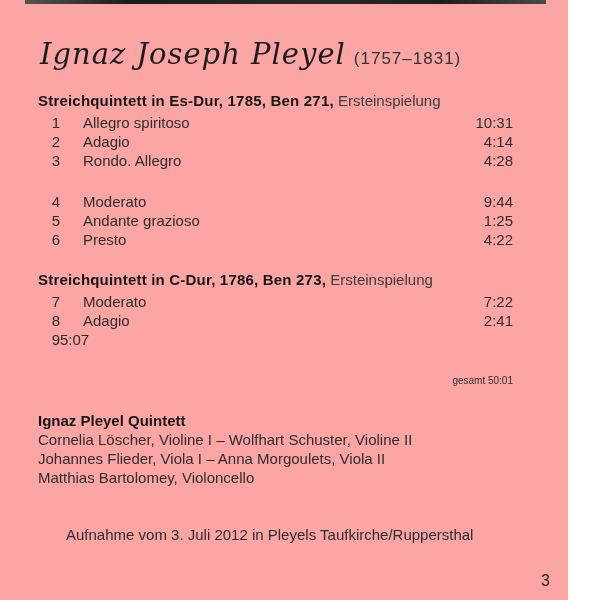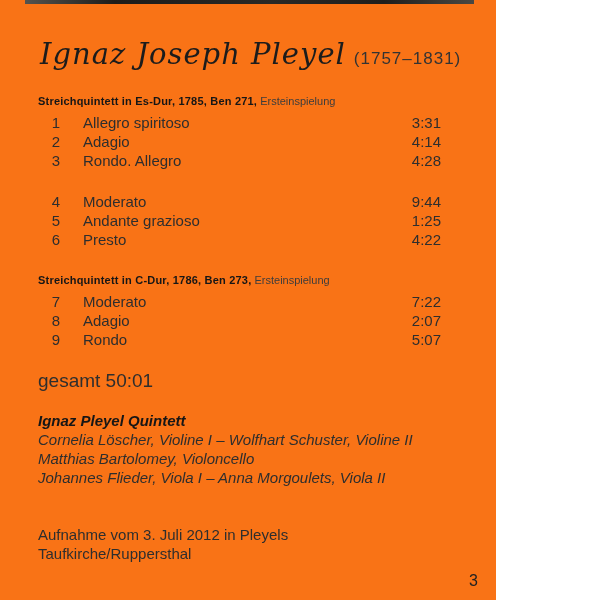--- a/index.html
+++ b/index.html
@@ -1,20 +1,20 @@
 <!DOCTYPE html>
 <html><head>
 <meta charset="utf-8">
 <style>
   html, body { margin: 0; padding: 0; background: #ffffff; }
   .page {
     position: relative;
-    width: 496px;
+    width: 568px;
     height: 600px;
-    background: #f97316;
+    background: #fca5a5;
     overflow: hidden;
     font-family: "Liberation Sans", sans-serif;
     color: #2b2b2b;
   }
   .photo-edge {
     position: absolute;
     top: 0;
     left: 25px;
     right: 22px;
     height: 4px;
@@ -43,21 +43,21 @@
   .composer-dates {
     font-size: 17px;
     color: #333333;
     margin-left: 8px;
     letter-spacing: 1px;
     font-weight: 400;
   }
   .section { margin-top: 22px; }
   .section.first { margin-top: 10px; }
   .section-heading {
-    font-size: 11px;
+    font-size: 15px;
     line-height: 18px;
     margin-bottom: 3px;
     white-space: nowrap;
     margin-top: 20px;
   }
   .heading-main { font-weight: 700; color: #161616; letter-spacing: 0.2px; }
   .heading-light { font-weight: 400; color: #3d3d3d; }
   .track {
     display: flex;
     align-items: baseline;
@@ -74,41 +74,43 @@
   .track .ttl {
     margin-left: 23px;
     flex: 1 1 auto;
   }
   .track .time {
     flex: 0 0 auto;
     text-align: right;
   }
   .total-row {
     margin-top: 22px;
-    font-size: 19px;
-    line-height: 19px;
-    color: #2e2e2e;
-  }
-  .ensemble { margin-top: 21px; font-style: italic; }
+    font-size: 10px;
+    line-height: 19px;
+    text-align: right;
+    color: #2e2e2e;
+  }
+  .ensemble { margin-top: 21px; }
   .ensemble-name {
     font-size: 15px;
     line-height: 19px;
     font-weight: 700;
     color: #161616;
   }
   .ensemble-member {
     font-size: 15px;
     line-height: 19px;
     color: #2e2e2e;
   }
   .recording-note {
     margin-top: 38px;
     font-size: 15px;
     line-height: 19px;
     color: #2e2e2e;
+    margin-left: 28px;
   }
   .page-number {
     position: absolute;
     right: 18px;
     bottom: 10px;
     font-size: 16px;
     line-height: 19px;
     color: #222222;
   }
 </style>
@@ -126,21 +128,21 @@
     </div>
 
     <div class="section first">
       <div class="section-heading">
         <span class="heading-main">Streichquintett in Es-Dur, 1785, Ben 271,</span>
         <span class="heading-light">Ersteinspielung</span>
       </div>
       <div class="track">
         <span class="num">1</span>
         <span class="ttl">Allegro spiritoso</span>
-        <span class="time">3:31</span>
+        <span class="time">10:31</span>
       </div>
       <div class="track">
         <span class="num">2</span>
         <span class="ttl">Adagio</span>
         <span class="time">4:14</span>
       </div>
       <div class="track">
         <span class="num">3</span>
         <span class="ttl">Rondo. Allegro</span>
         <span class="time">4:28</span>
@@ -171,36 +173,35 @@
         <span class="heading-light">Ersteinspielung</span>
       </div>
       <div class="track">
         <span class="num">7</span>
         <span class="ttl">Moderato</span>
         <span class="time">7:22</span>
       </div>
       <div class="track">
         <span class="num">8</span>
         <span class="ttl">Adagio</span>
-        <span class="time">2:07</span>
+        <span class="time">2:41</span>
       </div>
       <div class="track">
         <span class="num">9</span>
-        <span class="ttl">Rondo</span>
         <span class="time">5:07</span>
       </div>
     </div>
 
     <div class="total-row">gesamt 50:01</div>
 
     <div class="ensemble">
       <div class="ensemble-name">Ignaz Pleyel Quintett</div>
       <div class="ensemble-member">Cornelia Löscher, Violine I – Wolfhart Schuster, Violine II</div>
+      <div class="ensemble-member">Johannes Flieder, Viola I – Anna Morgoulets, Viola II</div>
       <div class="ensemble-member">Matthias Bartolomey, Violoncello</div>
-      <div class="ensemble-member">Johannes Flieder, Viola I – Anna Morgoulets, Viola II</div>
     </div>
 
     <div class="recording-note">Aufnahme vom 3. Juli 2012 in Pleyels Taufkirche/Ruppersthal</div>
 
   </div>
 
   <div class="page-number">3</div>
 
 </div>
 

